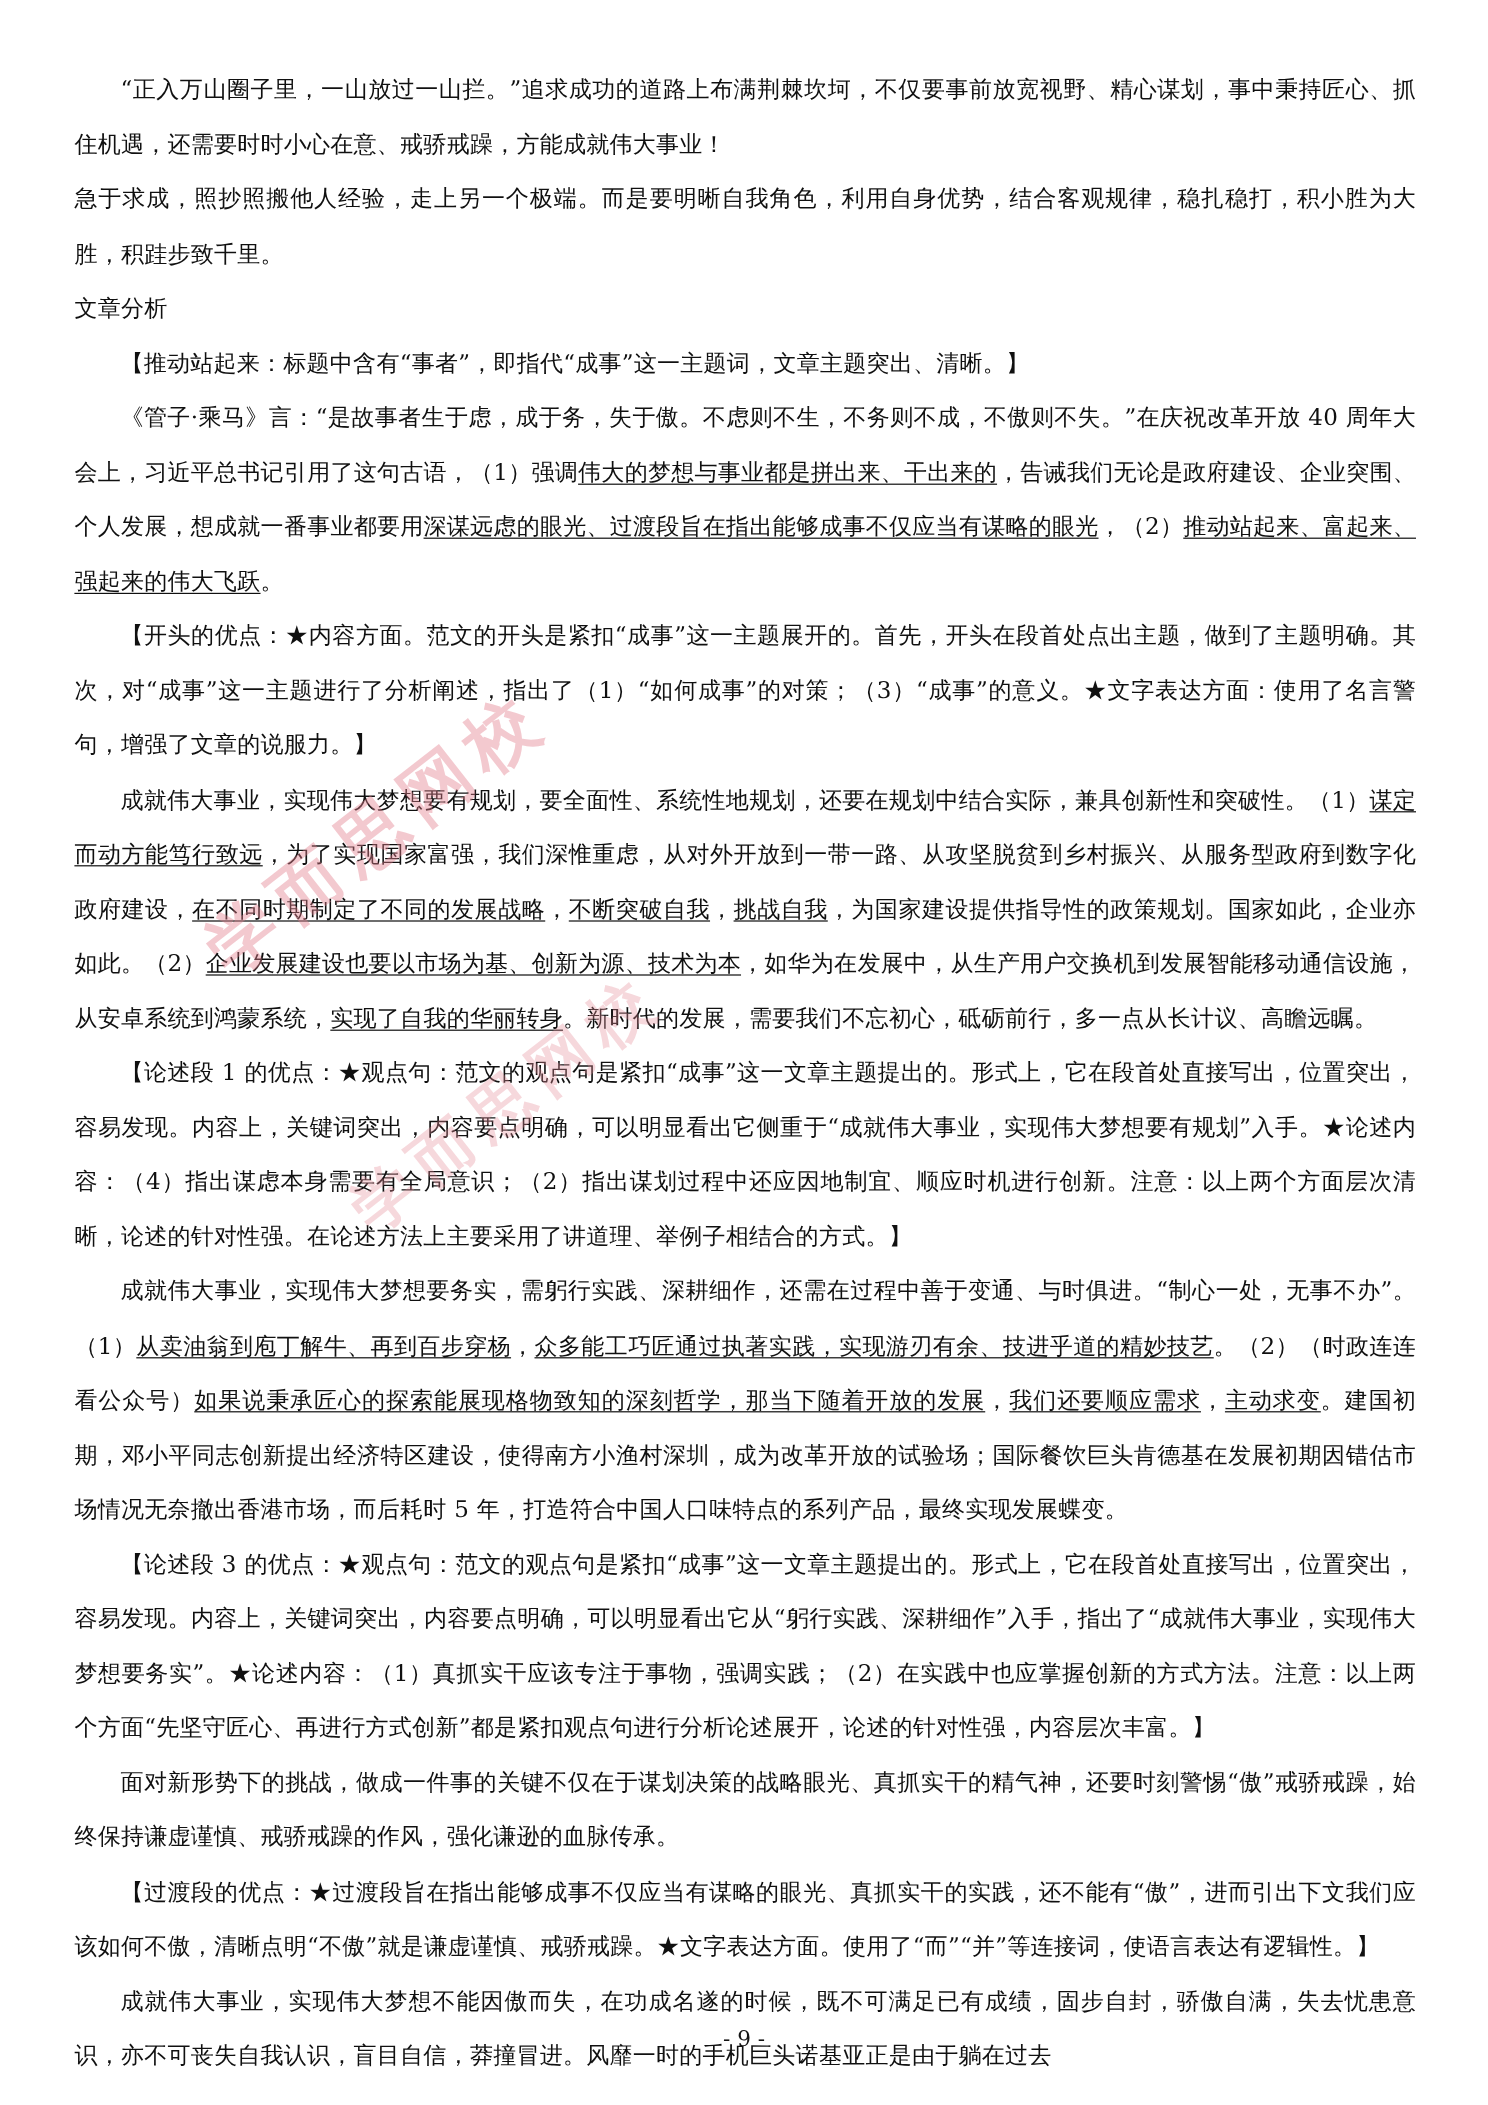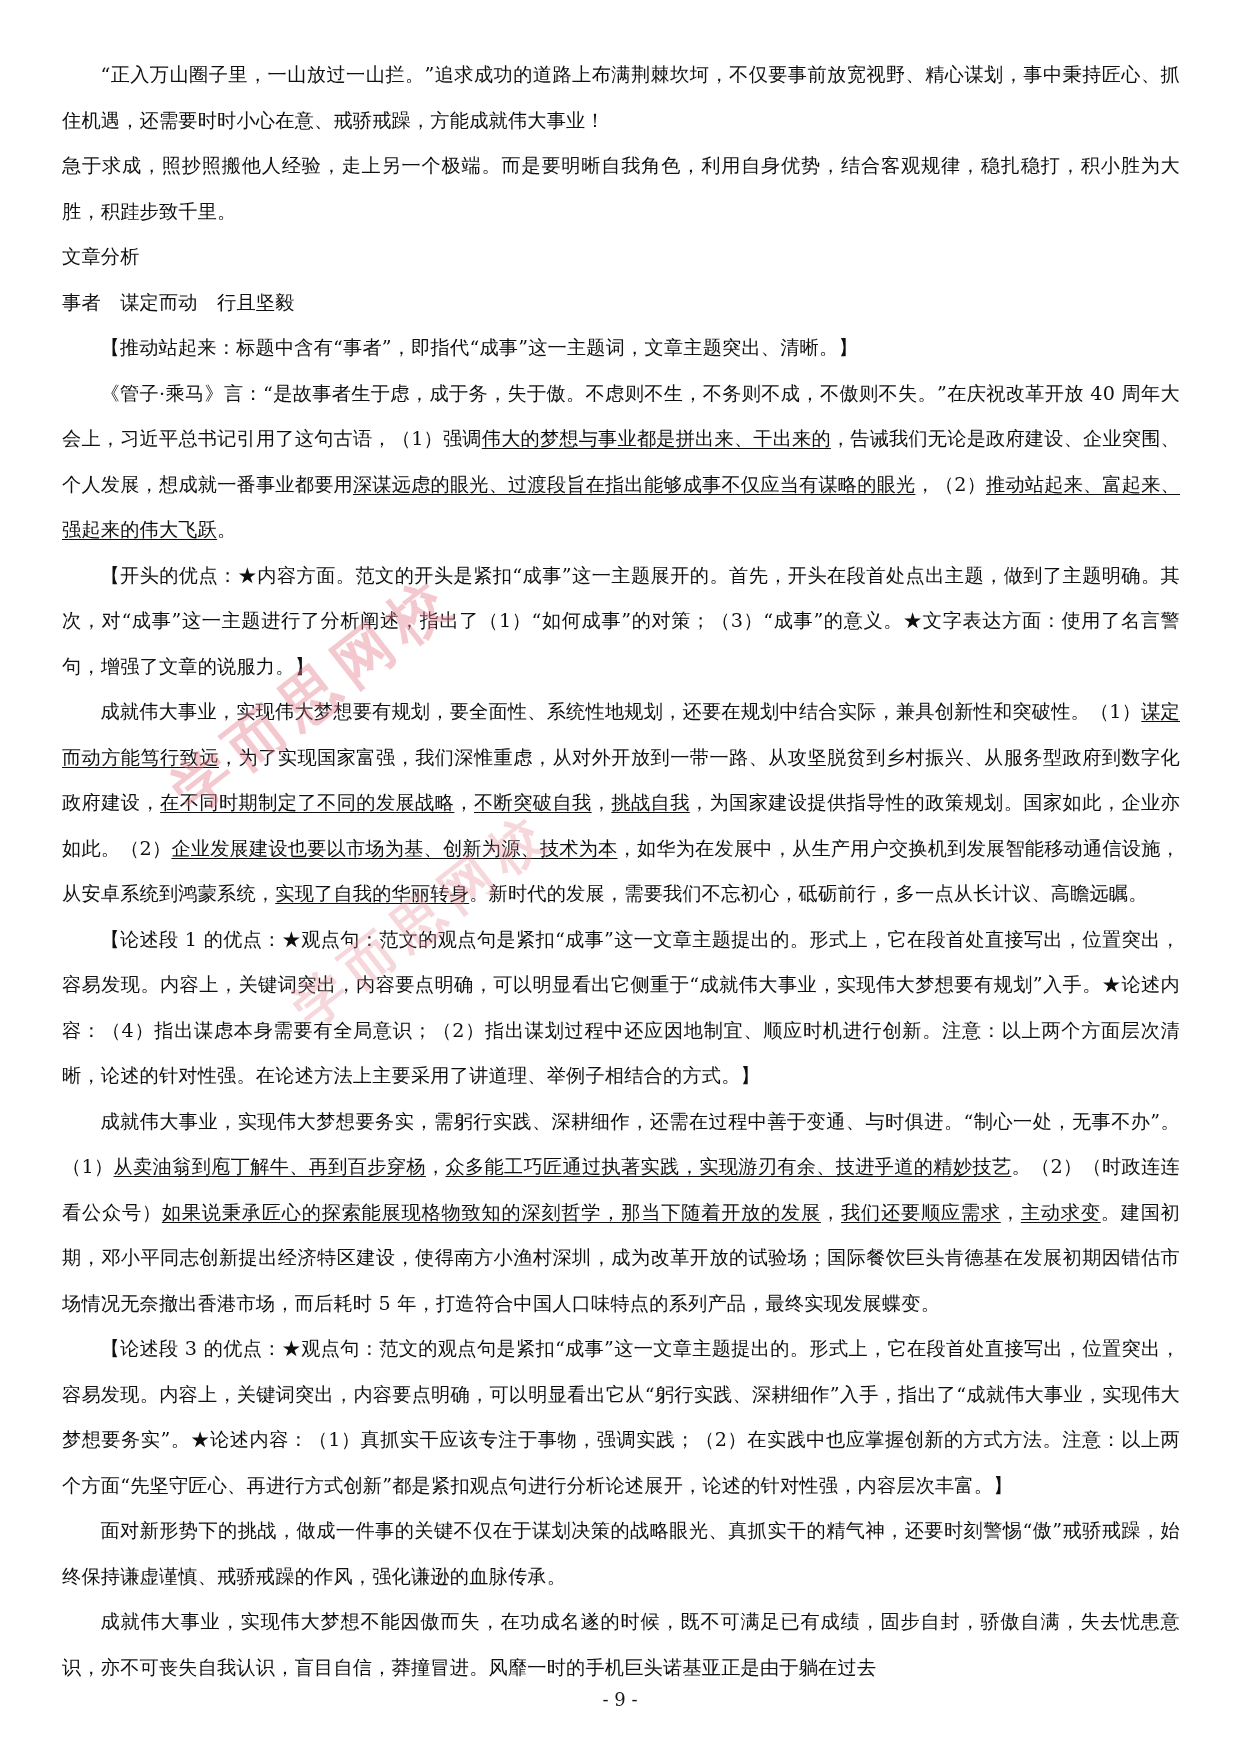--- a/index.html
+++ b/index.html
@@ -99,29 +99,29 @@
 
   <div id="watermark">
     <div class="wm-text wm1">学而思网校</div>
     <div class="wm-text wm2">学而思网校</div>
   </div>
 
   <div id="content">
     <p class="para">“正入万山圈子里，一山放过一山拦。”追求成功的道路上布满荆棘坎坷，不仅要事前放宽视野、精心谋划，事中秉持匠心、抓住机遇，还需要时时小心在意、戒骄戒躁，方能成就伟大事业！</p>
     <p class="para noindent">急于求成，照抄照搬他人经验，走上另一个极端。而是要明晰自我角色，利用自身优势，结合客观规律，稳扎稳打，积小胜为大胜，积跬步致千里。</p>
     <p class="para noindent">文章分析</p>
-    <p class="para noindent">事者　谋定而动　行且坚毅</p>
     <p class="para">【推动站起来：标题中含有“事者”，即指代“成事”这一主题词，文章主题突出、清晰。】</p>
     <p class="para"><span>《管子·乘马》言：“是故事者生于虑，成于务，失于傲。不虑则不生，不务则不成，不傲则不失。”在庆祝改革开放 40 周年大会上，习近平总书记引用了这句古语，（1）强调</span><u class="ul">伟大的梦想与事业都是拼出来、干出来的</u><span>，告诫我们无论是政府建设、企业突围、个人发展，想成就一番事业都要用</span><u class="ul">深谋远虑的眼光、过渡段旨在指出能够成事不仅应当有谋略的眼光</u><span>，（2）</span><u class="ul">推动站起来、富起来、强起来的伟大飞跃</u><span>。</span></p>
     <p class="para">【开头的优点：★内容方面。范文的开头是紧扣“成事”这一主题展开的。首先，开头在段首处点出主题，做到了主题明确。其次，对“成事”这一主题进行了分析阐述，指出了（1）“如何成事”的对策；（3）“成事”的意义。★文字表达方面：使用了名言警句，增强了文章的说服力。】</p>
     <p class="para"><span>成就伟大事业，实现伟大梦想要有规划，要全面性、系统性地规划，还要在规划中结合实际，兼具创新性和突破性。（1）</span><u class="ul">谋定而动方能笃行致远</u><span>，为了实现国家富强，我们深惟重虑，从对外开放到一带一路、从攻坚脱贫到乡村振兴、从服务型政府到数字化政府建设，</span><u class="ul">在不同时期制定了不同的发展战略</u><span>，</span><u class="ul">不断突破自我</u><span>，</span><u class="ul">挑战自我</u><span>，为国家建设提供指导性的政策规划。国家如此，企业亦如此。（2）</span><u class="ul">企业发展建设也要以市场为基、创新为源、技术为本</u><span>，如华为在发展中，从生产用户交换机到发展智能移动通信设施，从安卓系统到鸿蒙系统，</span><u class="ul">实现了自我的华丽转身</u><span>。新时代的发展，需要我们不忘初心，砥砺前行，多一点从长计议、高瞻远瞩。</span></p>
     <p class="para">【论述段 1 的优点：★观点句：范文的观点句是紧扣“成事”这一文章主题提出的。形式上，它在段首处直接写出，位置突出，容易发现。内容上，关键词突出，内容要点明确，可以明显看出它侧重于“成就伟大事业，实现伟大梦想要有规划”入手。★论述内容：（4）指出谋虑本身需要有全局意识；（2）指出谋划过程中还应因地制宜、顺应时机进行创新。注意：以上两个方面层次清晰，论述的针对性强。在论述方法上主要采用了讲道理、举例子相结合的方式。】</p>
     <p class="para"><span>成就伟大事业，实现伟大梦想要务实，需躬行实践、深耕细作，还需在过程中善于变通、与时俱进。“制心一处，无事不办”。（1）</span><u class="ul">从卖油翁到庖丁解牛、再到百步穿杨</u><span>，</span><u class="ul">众多能工巧匠通过执著实践，实现游刃有余、技进乎道的精妙技艺</u><span>。（2）（时政连连看公众号）</span><u class="ul">如果说秉承匠心的探索能展现格物致知的深刻哲学，那当下随着开放的发展</u><span>，</span><u class="ul">我们还要顺应需求</u><span>，</span><u class="ul">主动求变</u><span>。建国初期，邓小平同志创新提出经济特区建设，使得南方小渔村深圳，成为改革开放的试验场；国际餐饮巨头肯德基在发展初期因错估市场情况无奈撤出香港市场，而后耗时 5 年，打造符合中国人口味特点的系列产品，最终实现发展蝶变。</span></p>
     <p class="para">【论述段 3 的优点：★观点句：范文的观点句是紧扣“成事”这一文章主题提出的。形式上，它在段首处直接写出，位置突出，容易发现。内容上，关键词突出，内容要点明确，可以明显看出它从“躬行实践、深耕细作”入手，指出了“成就伟大事业，实现伟大梦想要务实”。★论述内容：（1）真抓实干应该专注于事物，强调实践；（2）在实践中也应掌握创新的方式方法。注意：以上两个方面“先坚守匠心、再进行方式创新”都是紧扣观点句进行分析论述展开，论述的针对性强，内容层次丰富。】</p>
     <p class="para">面对新形势下的挑战，做成一件事的关键不仅在于谋划决策的战略眼光、真抓实干的精气神，还要时刻警惕“傲”戒骄戒躁，始终保持谦虚谨慎、戒骄戒躁的作风，强化谦逊的血脉传承。</p>
+    <p class="para">【过渡段的优点：★过渡段旨在指出能够成事不仅应当有谋略的眼光、真抓实干的实践，还不能有“傲”，进而引出下文我们应该如何不傲，清晰点明“不傲”就是谦虚谨慎、戒骄戒躁。★文字表达方面。使用了“而”“并”等连接词，使语言表达有逻辑性。】</p>
     <p class="para">成就伟大事业，实现伟大梦想不能因傲而失，在功成名遂的时候，既不可满足已有成绩，固步自封，骄傲自满，失去忧患意识，亦不可丧失自我认识，盲目自信，莽撞冒进。风靡一时的手机巨头诺基亚正是由于躺在过去</p>
   </div>
 
   <div id="footer">
     <span>- 9 -</span>
   </div>
 
 </div>
 
 </body></html>

